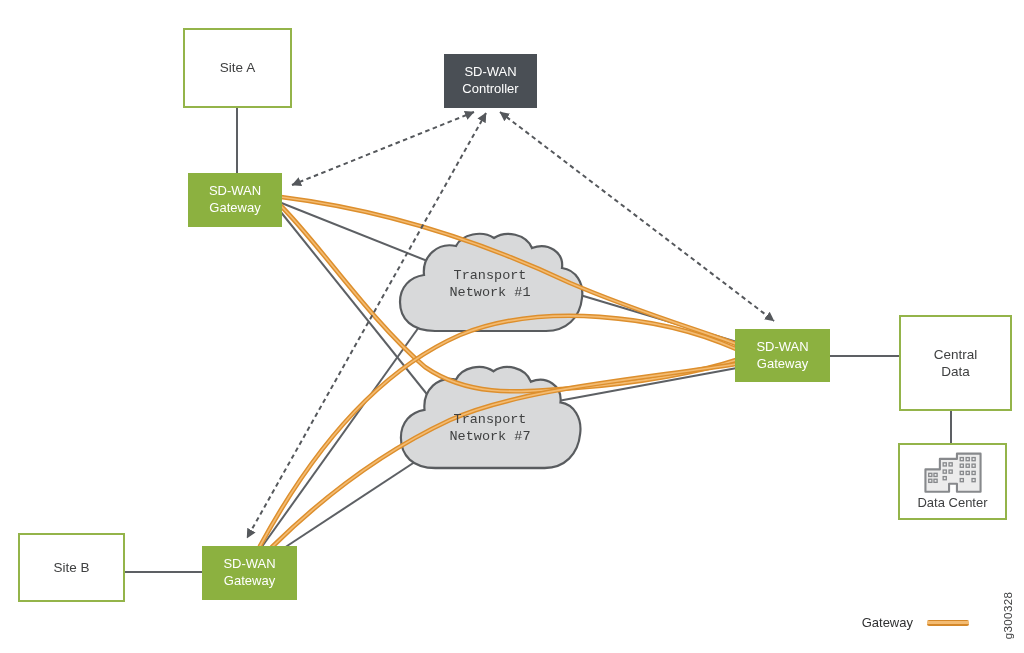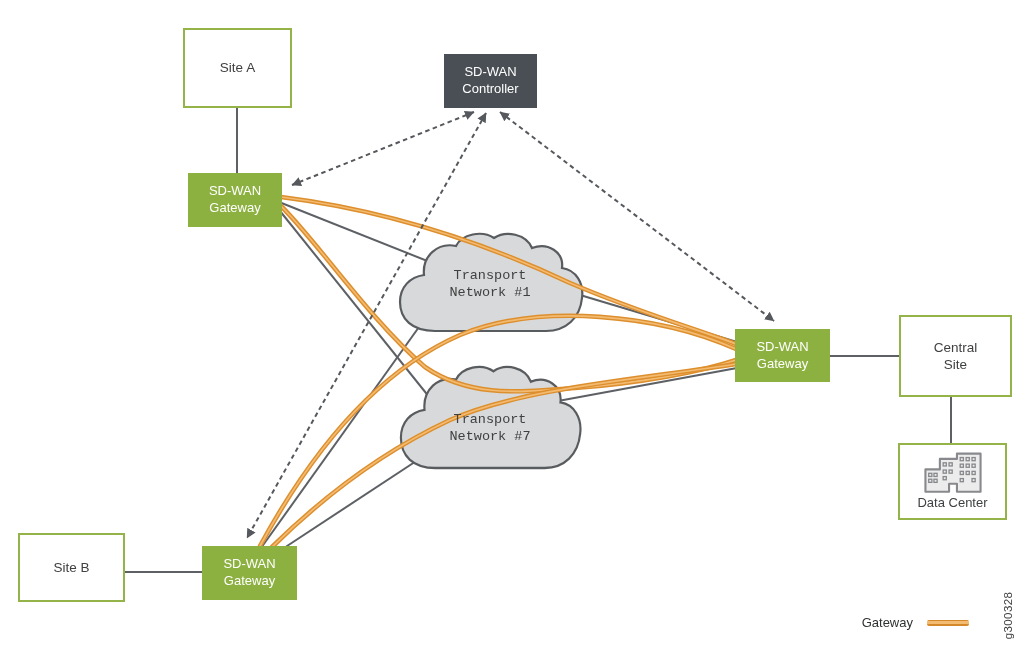--- a/index.html
+++ b/index.html
@@ -115,23 +115,23 @@
   <div class="node gw-box" style="left:735px;top:329px;width:95px;height:53px;font-size:13px;">
     <span>SD-WAN</span>
     <span>Gateway</span>
   </div>
 
   <div class="node gw-box" style="left:202px;top:546px;width:95px;height:54px;font-size:13px;">
     <span>SD-WAN</span>
     <span>Gateway</span>
   </div>
 
-  <div class="node site-box" style="left:899px;top:315px;width:113px;height:82px;">
+  <div class="node site-box" style="left:899px;top:315px;width:113px;height:96px;">
     <span>Central</span>
-    <span>Site</span>
+    <span>Data</span>
   </div>
 
   <div class="node site-box" style="left:898px;top:443px;width:109px;height:77px;font-size:13px;">
     <div class="dc-inner">
       <svg width="64" height="42" viewBox="0 0 48 32">
         <path d="M3,31 V14 H14 V6 H27 V2 H45 V31 H27 V25 H21 V31 Z" fill="#ececec" stroke="#87898c" stroke-width="1.6" stroke-linejoin="round"></path>
         <g stroke="#87898c" stroke-width="1" fill="none">
           <rect x="5.5" y="17" width="2.4" height="2.4"></rect>
           <rect x="9.5" y="17" width="2.4" height="2.4"></rect>
           <rect x="5.5" y="21.5" width="2.4" height="2.4"></rect>

